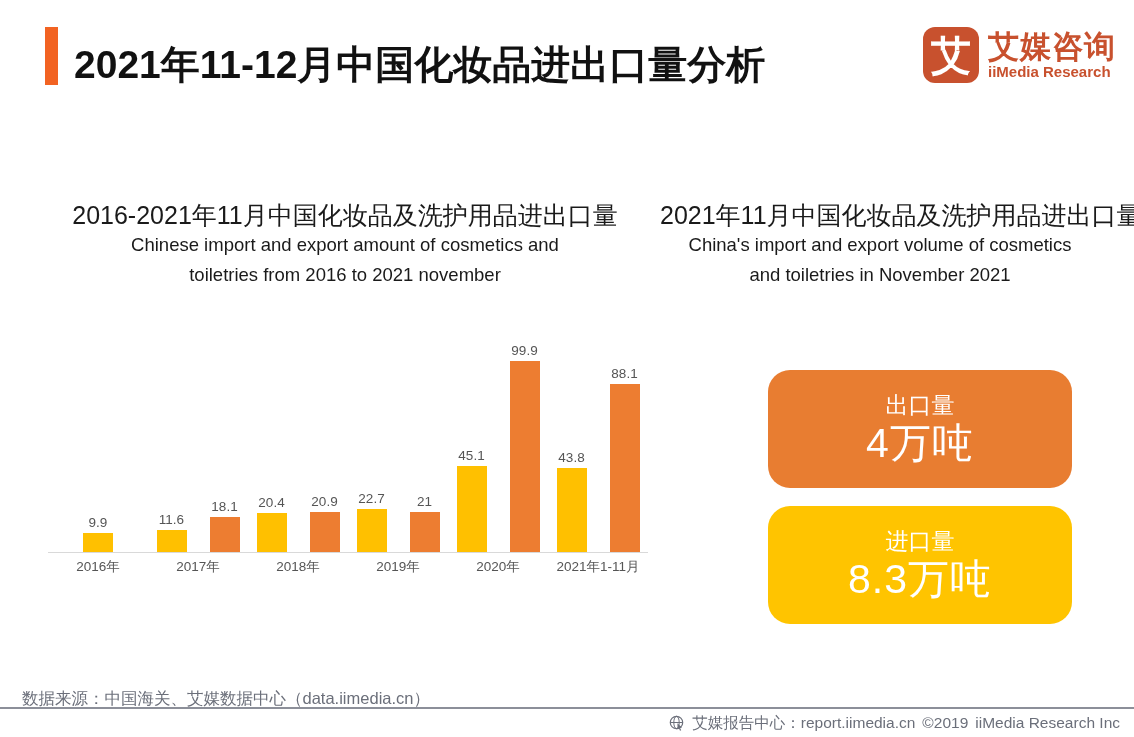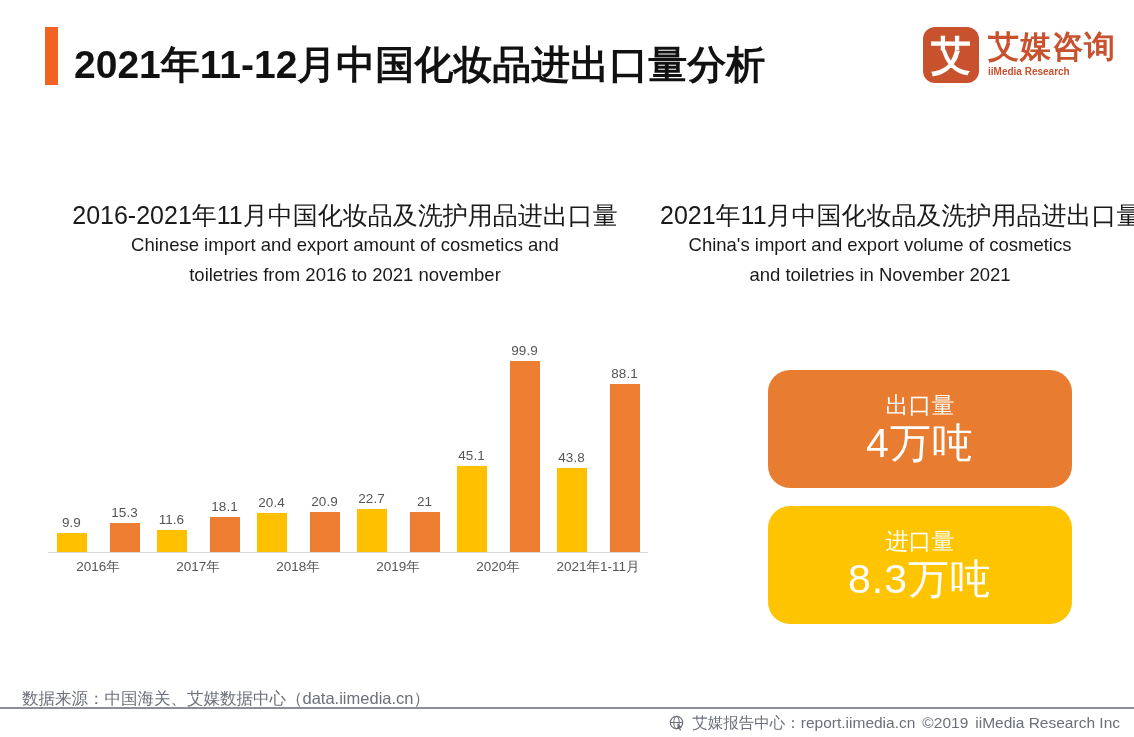--- a/index.html
+++ b/index.html
@@ -62,21 +62,21 @@
   }
   #logo-text { display: flex; flex-direction: column; justify-content: center; }
   #logo-cn {
     font-size: 31px;
     font-weight: bold;
     color: #C8512E;
     letter-spacing: 1px;
     line-height: 33px;
   }
   #logo-en {
-    font-size: 10px;
+    font-size: 15px;
     font-weight: bold;
     color: #C8512E;
     letter-spacing: 0px;
     line-height: 18px;
   }
 
   
   #panel-left {
     position: absolute;
     left: 40px; top: 200px;
@@ -246,24 +246,20 @@
     <div class="t-en">Chinese import and export amount of cosmetics and</div>
     <div class="t-en">toiletries from 2016 to 2021 november</div>
   </div>
 
   <div id="chart">
     <div id="plot">
         <div class="group">
           <div class="bar-wrap">
             <div class="bar-label">9.9</div>
             <div class="bar export" style="height: 19px; background: rgb(255, 192, 0);"></div>
-          </div>
-          <div class="bar-wrap">
-            <div class="bar-label">15.3</div>
-            <div class="bar import" style="height: 29px; background: rgb(237, 125, 49);"></div>
           </div>
         </div>
         <div class="group">
           <div class="bar-wrap">
             <div class="bar-label">11.6</div>
             <div class="bar export" style="height: 22px; background: rgb(255, 192, 0);"></div>
           </div>
           <div class="bar-wrap">
             <div class="bar-label">18.1</div>
             <div class="bar import" style="height: 35px; background: rgb(237, 125, 49);"></div>

